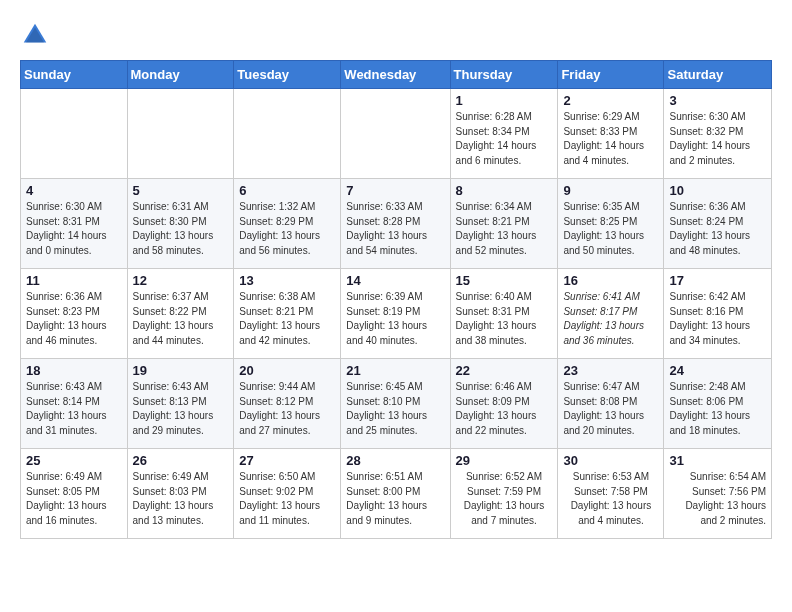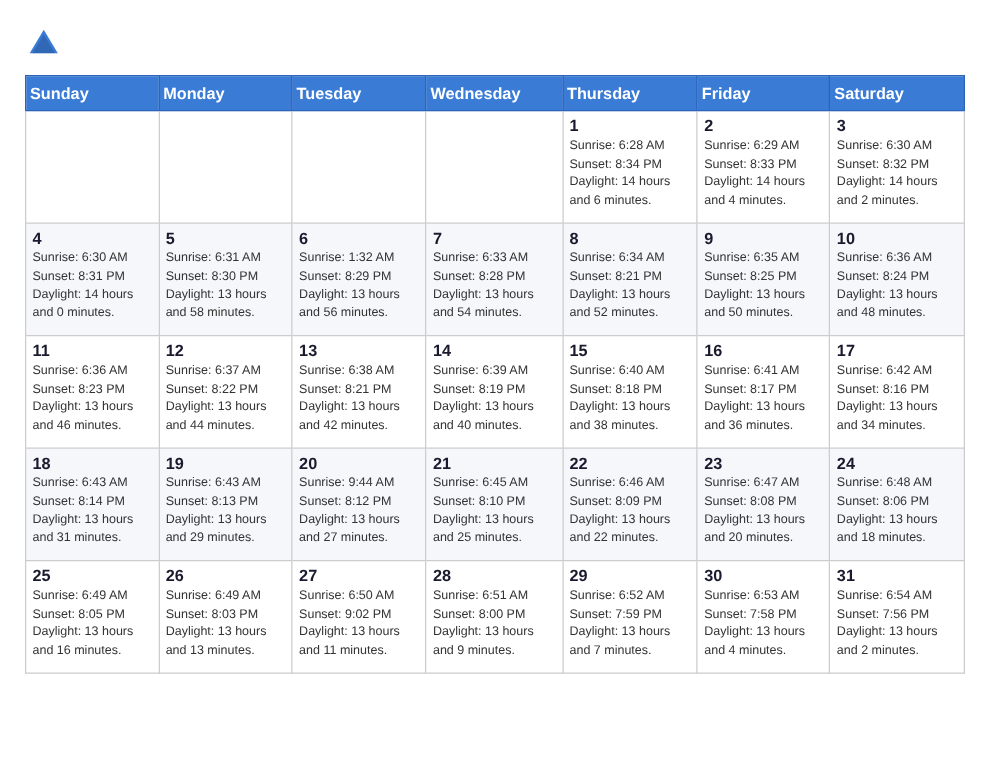--- a/index.html
+++ b/index.html
@@ -227,27 +227,27 @@
         <td>
           <span class="day-num">14</span>
           <div class="day-info" style="white-space: pre-line;">Sunrise: 6:39 AM
 Sunset: 8:19 PM
 Daylight: 13 hours
 and 40 minutes.</div>
         </td>
         <td>
           <span class="day-num">15</span>
           <div class="day-info" style="white-space: pre-line;">Sunrise: 6:40 AM
-Sunset: 8:18 PM
+Sunset: 8:31 PM
 Daylight: 13 hours
 and 38 minutes.</div>
         </td>
         <td>
           <span class="day-num">16</span>
-          <div class="day-info" style="white-space: pre-line;">Sunrise: 6:41 AM
+          <div class="day-info" style="white-space: pre-line; font-style: italic;">Sunrise: 6:41 AM
 Sunset: 8:17 PM
 Daylight: 13 hours
 and 36 minutes.</div>
         </td>
         <td>
           <span class="day-num">17</span>
           <div class="day-info" style="white-space: pre-line;">Sunrise: 6:42 AM
 Sunset: 8:16 PM
 Daylight: 13 hours
 and 34 minutes.</div>
@@ -291,21 +291,21 @@
         </td>
         <td>
           <span class="day-num">23</span>
           <div class="day-info" style="white-space: pre-line;">Sunrise: 6:47 AM
 Sunset: 8:08 PM
 Daylight: 13 hours
 and 20 minutes.</div>
         </td>
         <td>
           <span class="day-num">24</span>
-          <div class="day-info" style="white-space: pre-line;">Sunrise: 6:48 AM
+          <div class="day-info" style="white-space: pre-line;">Sunrise: 2:48 AM
 Sunset: 8:06 PM
 Daylight: 13 hours
 and 18 minutes.</div>
         </td>
       </tr>
       <tr>
         <td>
           <span class="day-num">25</span>
           <div class="day-info" style="white-space: pre-line;">Sunrise: 6:49 AM
 Sunset: 8:05 PM
@@ -328,34 +328,34 @@
         </td>
         <td>
           <span class="day-num">28</span>
           <div class="day-info" style="white-space: pre-line;">Sunrise: 6:51 AM
 Sunset: 8:00 PM
 Daylight: 13 hours
 and 9 minutes.</div>
         </td>
         <td>
           <span class="day-num">29</span>
-          <div class="day-info" style="white-space: pre-line;">Sunrise: 6:52 AM
+          <div class="day-info" style="white-space: pre-line; text-align: center;">Sunrise: 6:52 AM
 Sunset: 7:59 PM
 Daylight: 13 hours
 and 7 minutes.</div>
         </td>
         <td>
           <span class="day-num">30</span>
-          <div class="day-info" style="white-space: pre-line;">Sunrise: 6:53 AM
+          <div class="day-info" style="white-space: pre-line; text-align: center;">Sunrise: 6:53 AM
 Sunset: 7:58 PM
 Daylight: 13 hours
 and 4 minutes.</div>
         </td>
         <td>
           <span class="day-num">31</span>
-          <div class="day-info" style="white-space: pre-line;">Sunrise: 6:54 AM
+          <div class="day-info" style="white-space: pre-line; text-align: right;">Sunrise: 6:54 AM
 Sunset: 7:56 PM
 Daylight: 13 hours
 and 2 minutes.</div>
         </td>
       </tr>
     </tbody>
 </table>
 
 </body></html>

